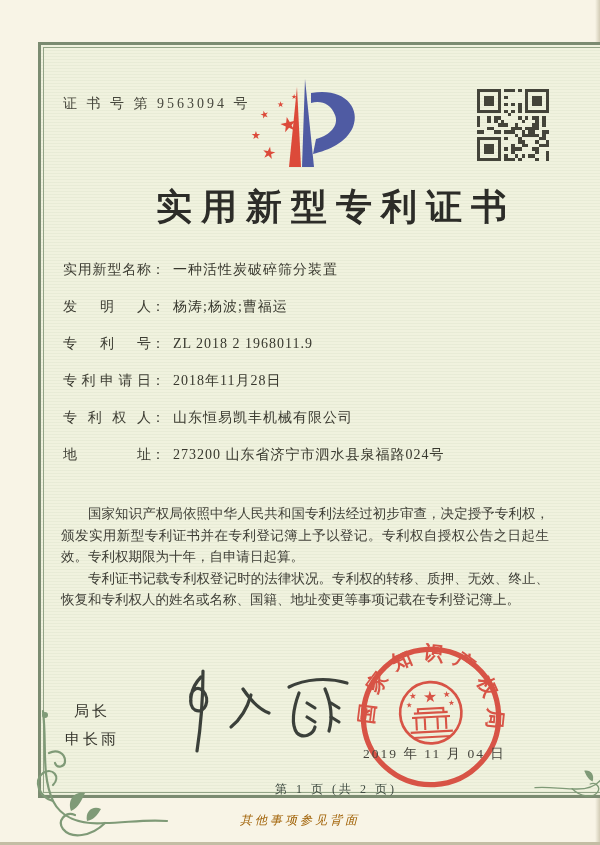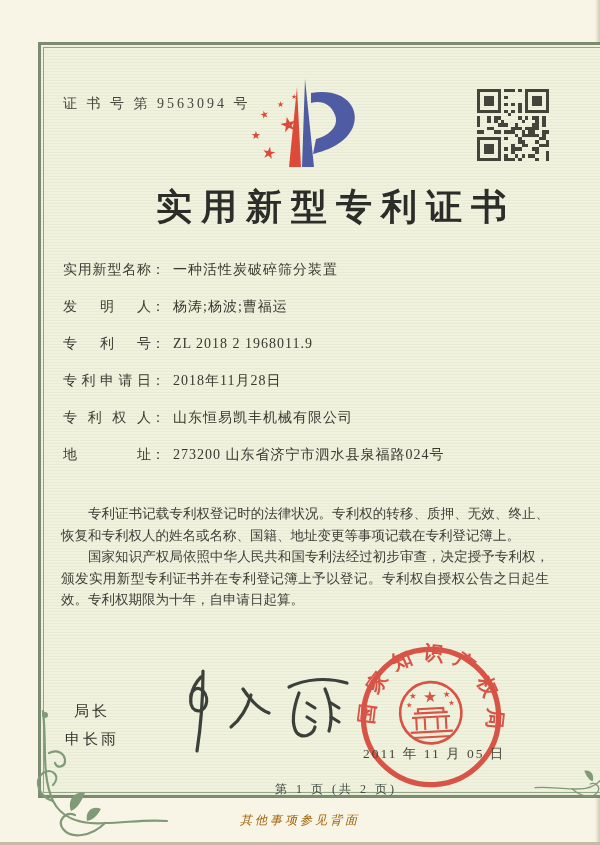--- a/index.html
+++ b/index.html
@@ -579,22 +579,22 @@
     </div>
     <div class="frow">
       <span class="flabel">专利权人</span><span class="fcolon">：</span><span class="fvalue">山东恒易凯丰机械有限公司</span>
     </div>
     <div class="frow">
       <span class="flabel">地址</span><span class="fcolon">：</span><span class="fvalue">273200 山东省济宁市泗水县泉福路024号</span>
     </div>
   </div>
 
   <div class="paras">
+    <p>国家知识产权局依照中华人民共和国专利法经过初步审查，决定授予专利权，颁发实用新型专利证书并在专利登记簿上予以登记。专利权自授权公告之日起生效。专利权期限为十年，自申请日起算。</p>
     <p>专利证书记载专利权登记时的法律状况。专利权的转移、质押、无效、终止、恢复和专利权人的姓名或名称、国籍、地址变更等事项记载在专利登记簿上。</p>
-    <p>国家知识产权局依照中华人民共和国专利法经过初步审查，决定授予专利权，颁发实用新型专利证书并在专利登记簿上予以登记。专利权自授权公告之日起生效。专利权期限为十年，自申请日起算。</p>
   </div>
 
   <svg class="flourish fl-left" viewBox="0 0 150 140">
     <g stroke="#7f9a77" stroke-width="2.2" fill="none" stroke-linecap="round">
       <path d="M16,6 C20,38 14,70 26,96 C34,112 52,120 78,118"></path>
       <path d="M26,96 C12,92 6,76 16,68 C26,62 34,72 26,80"></path>
       <path d="M78,118 C64,132 44,134 36,124 C30,116 38,106 48,110"></path>
       <path d="M78,118 C98,118 118,114 140,116"></path>
       <path d="M22,48 C30,44 38,48 38,56 C38,62 30,64 28,58"></path>
     </g>
@@ -649,18 +649,18 @@
       <text x="86" y="52" font-size="8" fill="#d6473a" text-anchor="middle">★</text>
       <text x="50" y="60" font-size="7" fill="#d6473a" text-anchor="middle">★</text>
       <text x="90" y="60" font-size="7" fill="#d6473a" text-anchor="middle">★</text>
       <g stroke="#d6473a" stroke-width="2" fill="none">
         <path d="M54,66 h32 M58,66 v-4 h24 v4"></path>
         <path d="M52,70 h36 M56,70 v12 M64,70 v12 M76,70 v12 M84,70 v12"></path>
         <path d="M50,84 h40 M52,89 h36"></path>
       </g>
     </g>
   </svg>
-  <div class="seal-date">2011 年 11 月 05 日</div>
+  <div class="seal-date">2019 年 11 月 04 日</div>
 
   <div class="page-no">第 1 页 (共 2 页)</div>
 </div>
 
 <div class="back-note">其他事项参见背面</div>
 
 </body></html>

